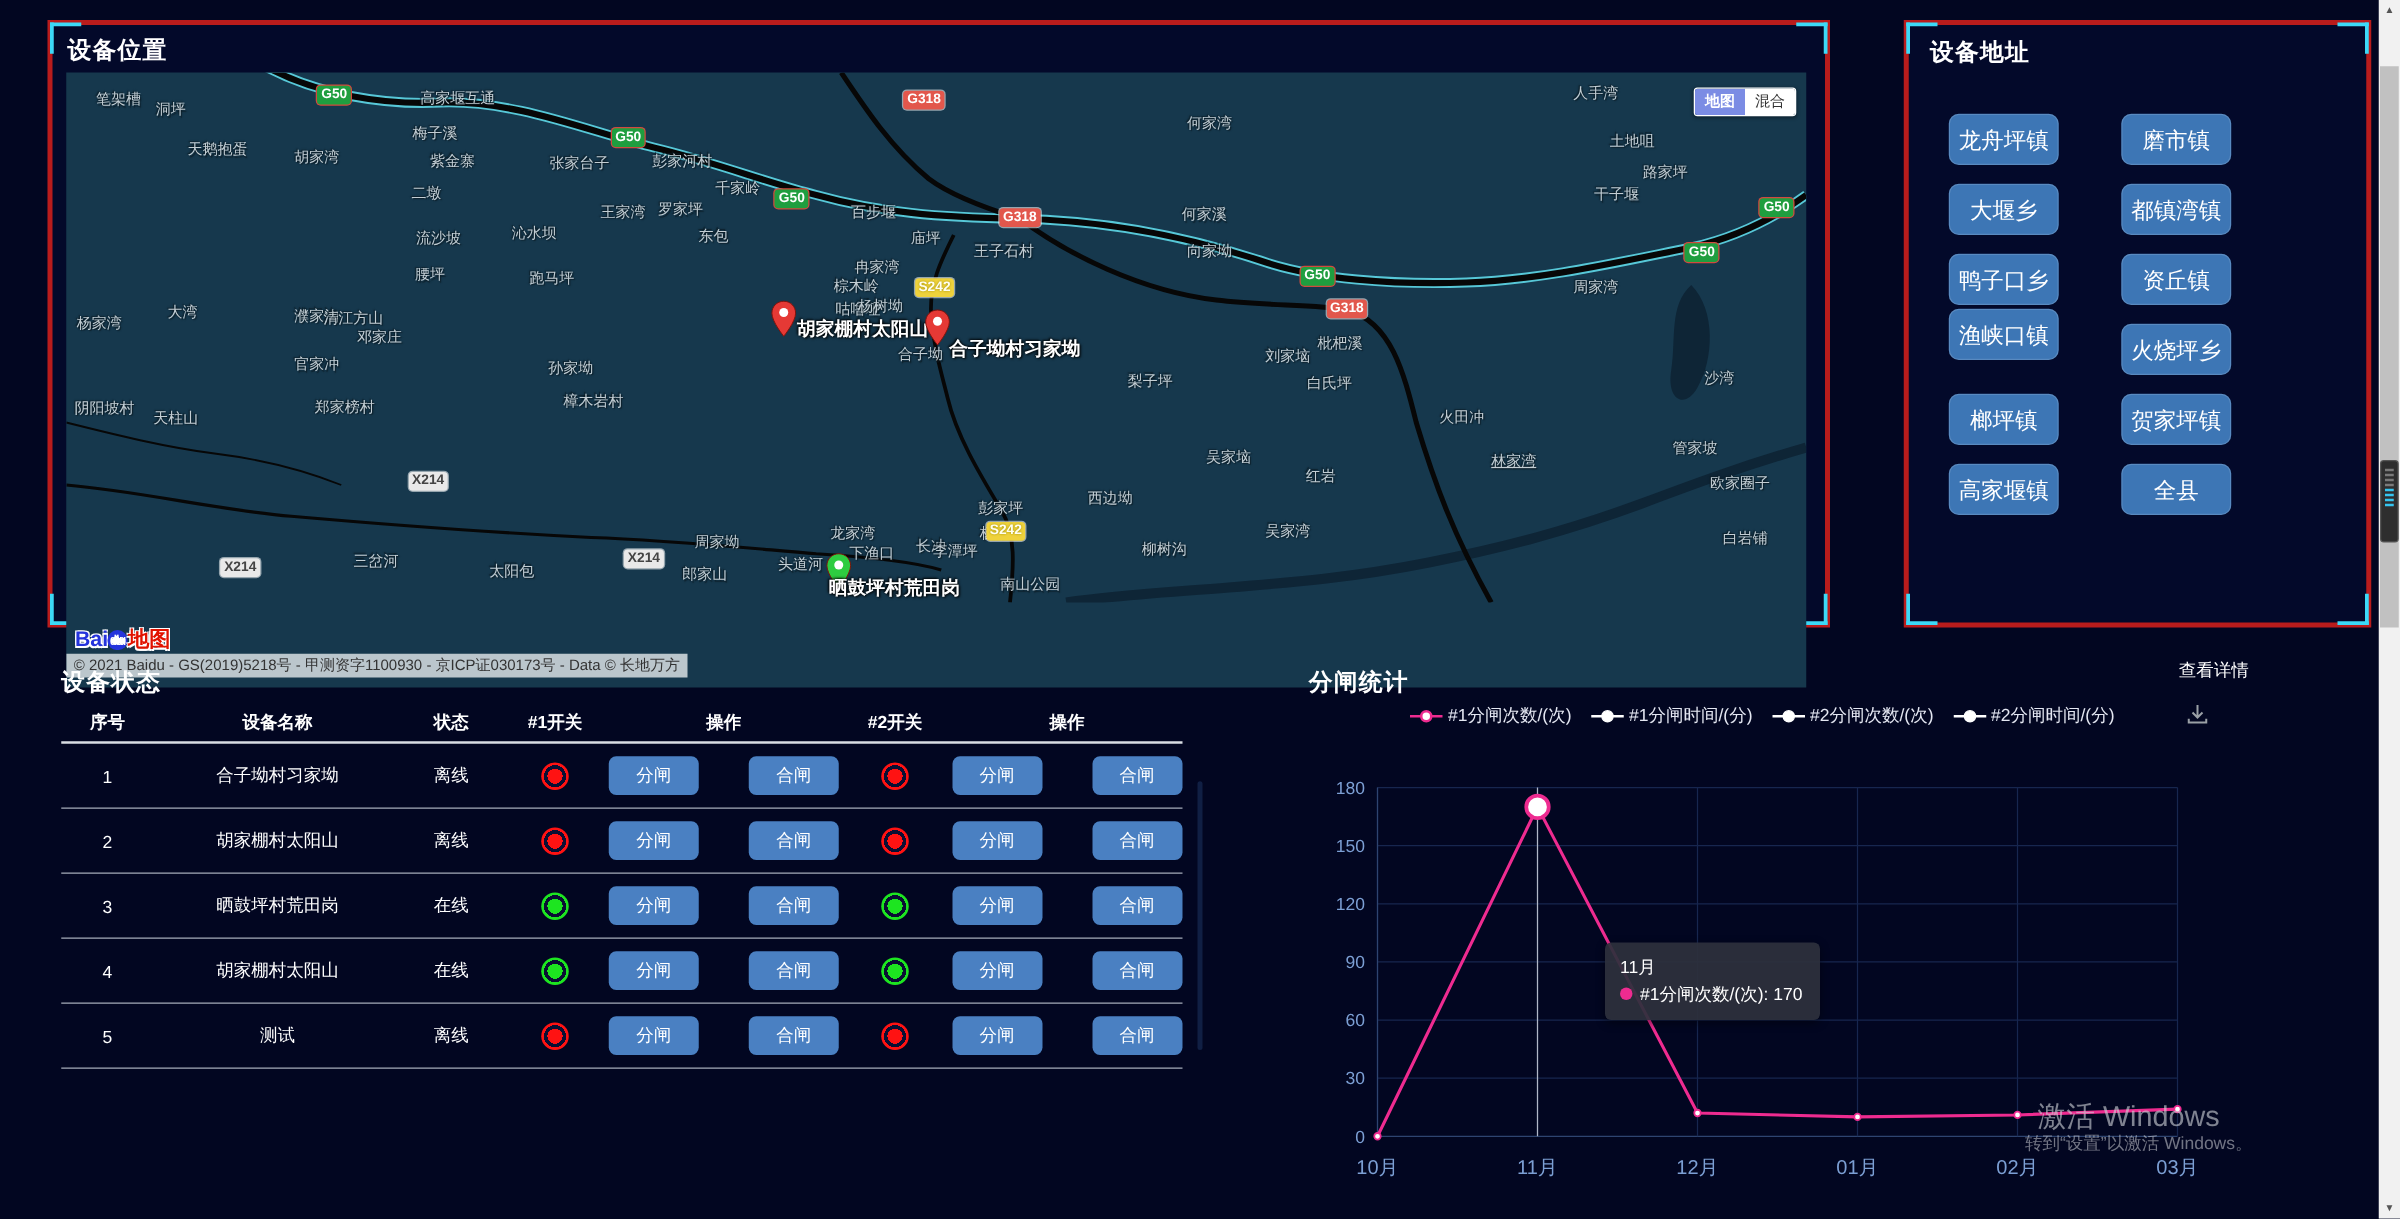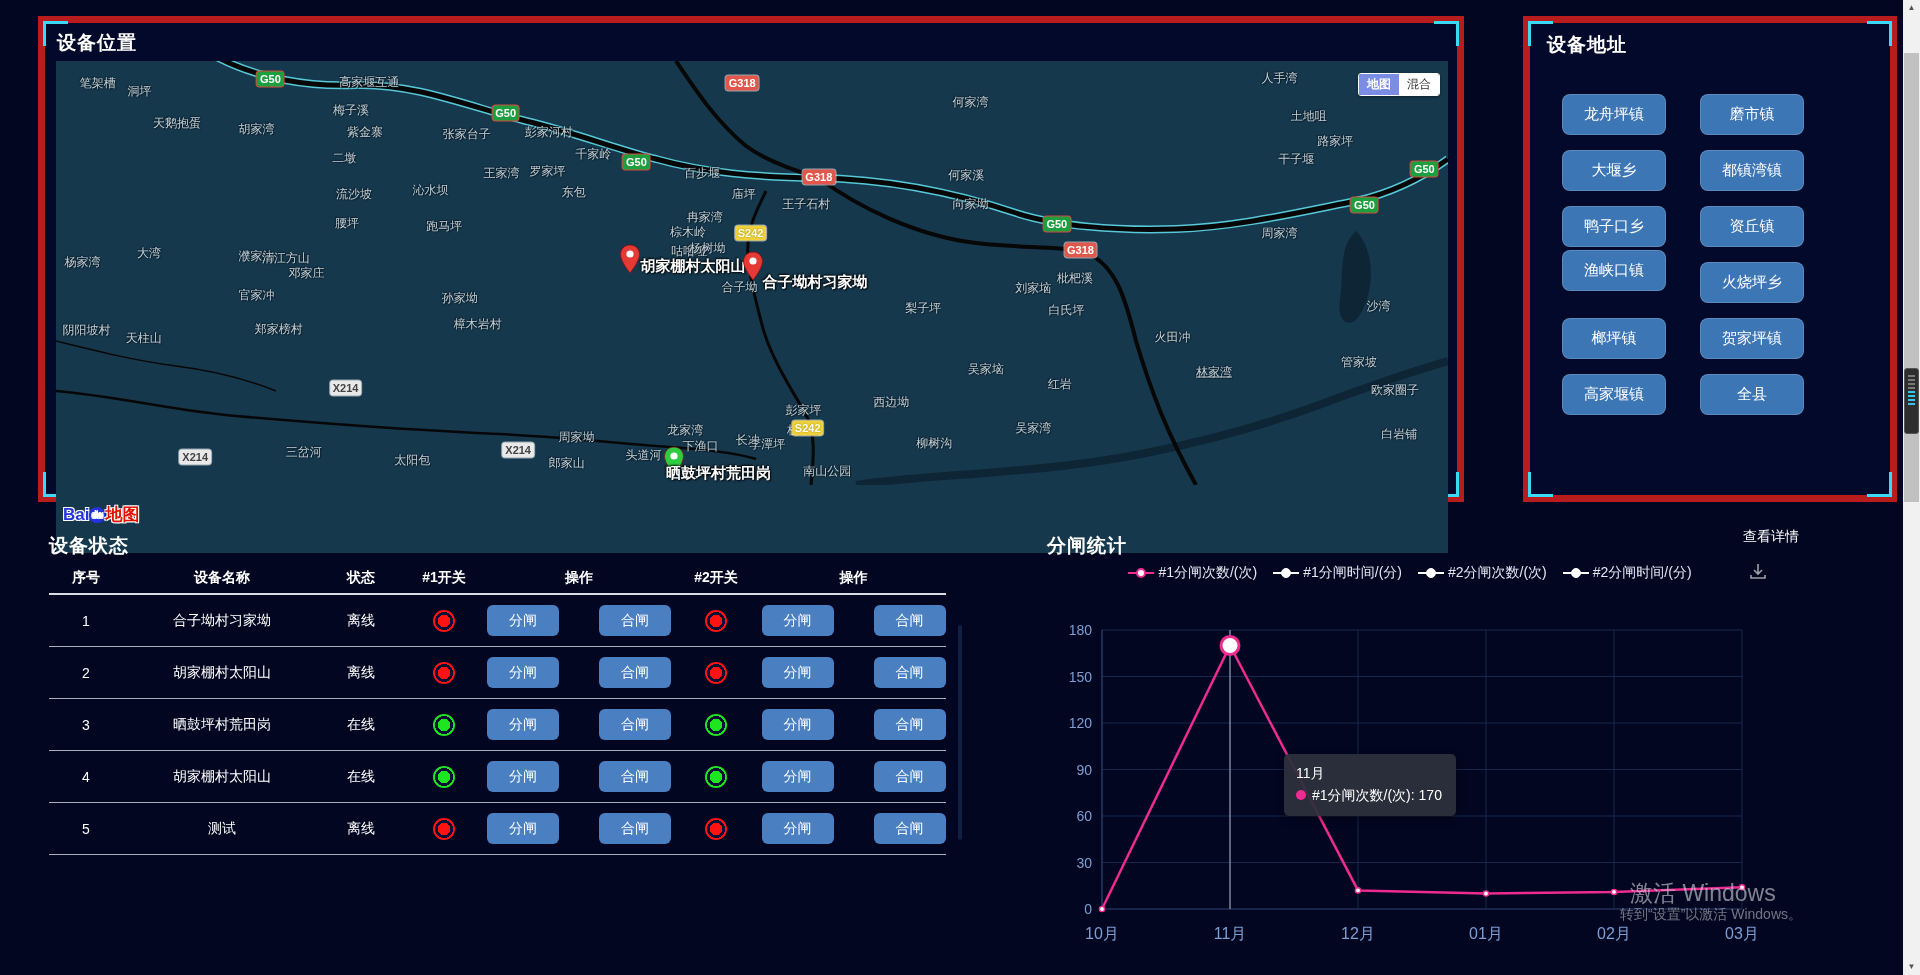--- a/index.html
+++ b/index.html
@@ -1,18 +1,18 @@
 <!DOCTYPE html>
 <html><head>
 <meta charset="utf-8">
 <style>
   html,body{margin:0;padding:0;background:#020621;width:1920px;height:975px;overflow:hidden;
     font-family:"Liberation Sans","DejaVu Sans",sans-serif;}
   #stage{position:relative;width:1920px;height:975px;background:#020621;}
-  .panel{position:absolute;border:7px solid #b91c1c;background:#03092a;box-sizing:border-box;padding-left:40px;}
+  .panel{position:absolute;border:4px solid #b91c1c;background:#03092a;box-sizing:border-box;padding-left:40px;}
   .corner{position:absolute;width:22px;height:22px;}
   .corner.tl{left:-2px;top:-2px;border-left:3px solid #3cd9f7;border-top:3px solid #3cd9f7;}
   .corner.tr{right:-2px;top:-2px;border-right:3px solid #3cd9f7;border-top:3px solid #3cd9f7;}
   .corner.bl{left:-2px;bottom:-2px;border-left:3px solid #3cd9f7;border-bottom:3px solid #3cd9f7;}
   .corner.br{right:-2px;bottom:-2px;border-right:3px solid #3cd9f7;border-bottom:3px solid #3cd9f7;}
   .panel-title{position:absolute;color:#fff;font-size:19px;font-weight:bold;letter-spacing:1px;}
   
   #map{position:absolute;left:11px;top:38px;width:1392px;height:492px;background:#16384d;overflow:hidden;}
   #roads{position:absolute;left:0;top:0;}
   .maplabel{position:absolute;color:#c3ced4;font-size:12px;white-space:nowrap;
@@ -33,22 +33,22 @@
   #map-type .unsel{background:#fff;color:#333;}
   #baidu-logo{position:absolute;left:7px;bottom:27px;font-size:17px;font-weight:bold;
     text-shadow:1px 1px 0 #fff,-1px -1px 0 #fff,1px -1px 0 #fff,-1px 1px 0 #fff;}
   #baidu-logo .b1{color:#2433dc;}
   #baidu-logo .paw{display:inline-block;width:16px;height:16px;background:#2433dc;border-radius:50% 50% 45% 45%;
     color:#fff;font-size:9px;line-height:16px;text-align:center;vertical-align:2px;}
   #baidu-logo .b2{color:#e11300;}
   #attribution{position:absolute;left:0;bottom:8px;background:rgba(235,238,240,.78);color:#333;
     font-size:12px;padding:1px 6px;white-space:nowrap;}
   
-  .addr-btn{position:absolute;width:104px;height:41px;background:#3d76b5;border-radius:8px;color:#fff;
-    font-size:15px;display:flex;align-items:center;justify-content:center;cursor:pointer;
+  .addr-btn{position:absolute;width:88px;height:41px;background:#3d76b5;border-radius:8px;color:#fff;
+    font-size:18px;display:flex;align-items:center;justify-content:center;cursor:pointer;
     box-shadow:inset 0 0 0 1px rgba(255,255,255,.15);}
   
   #dev-table{position:absolute;left:49px;top:563px;width:897px;color:#fff;}
   .trow{display:grid;grid-template-columns:74px 198px 80px 86px 184px 90px 185px;align-items:center;}
   .thead{height:30px;font-weight:bold;font-size:14px;border-bottom:2px solid #d9dde3;}
   .tdata{height:51px;font-size:14px;border-bottom:1px solid rgba(222,228,238,.75);}
   .tc{text-align:center;display:flex;align-items:center;justify-content:center;}
   .ind{width:22px;height:22px;border-radius:50%;}
   .ind.red{background:radial-gradient(circle,#ff1212 0 39%,#0a0f33 39% 57%,#ff1212 57% 100%);}
   .ind.green{background:radial-gradient(circle,#1de520 0 39%,#0a0f33 39% 57%,#1de520 57% 100%);}
@@ -209,20 +209,21 @@
               <path d="M11,1 C5.5,1 1.5,5.2 1.5,10.5 C1.5,17.5 11,29 11,29 C11,29 20.5,17.5 20.5,10.5 C20.5,5.2 16.5,1 11,1 Z" fill="#2ecc40" stroke="#7d130c" stroke-width="0.8"></path>
               <circle cx="11" cy="10" r="3.6" fill="#fff"></circle>
             </svg></div>
           <div class="pin-label" style="left: 610.048px; top: 402.912px;">晒鼓坪村荒田岗</div>
         </div>
       <div id="map-type">
         <div class="mt sel">地图</div>
         <div class="mt unsel">混合</div>
       </div>
       <div id="baidu-logo"><span class="b1">Bai</span><span class="paw">du</span><span class="b2">地图</span></div>
+      <div id="attribution">© 2021 Baidu - GS(2019)5218号 - 甲测资字1100930 - 京ICP证030173号 - Data © 长地万方</div>
     </div>
   </div>
 
   <div class="panel" id="panel-address" style="left:1523px;top:16px;width:374px;height:486px;">
     <div class="corner tl"></div>
     <div class="corner tr"></div>
     <div class="corner bl"></div>
     <div class="corner br"></div>
     <div class="panel-title" style="left:17px;top:9px;">设备地址</div>
     <div id="addr-btns">

